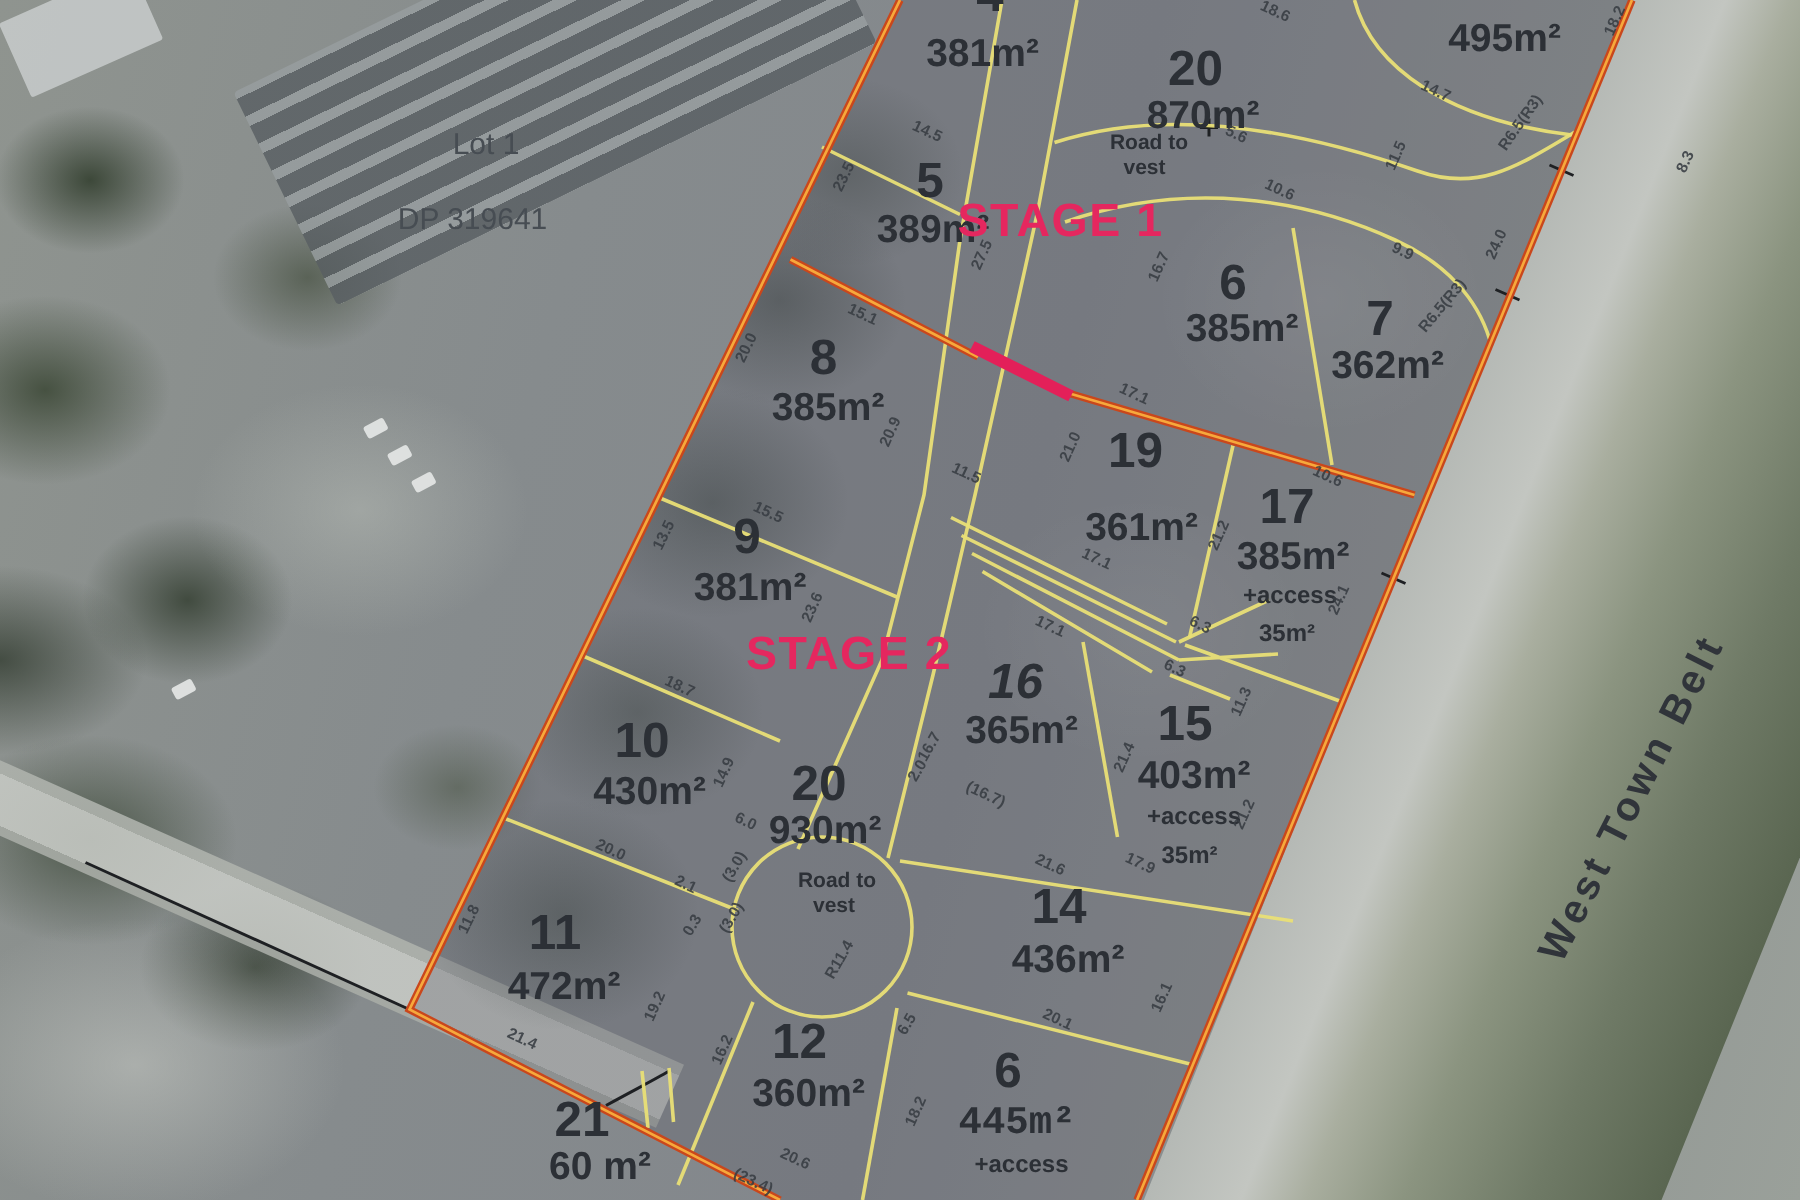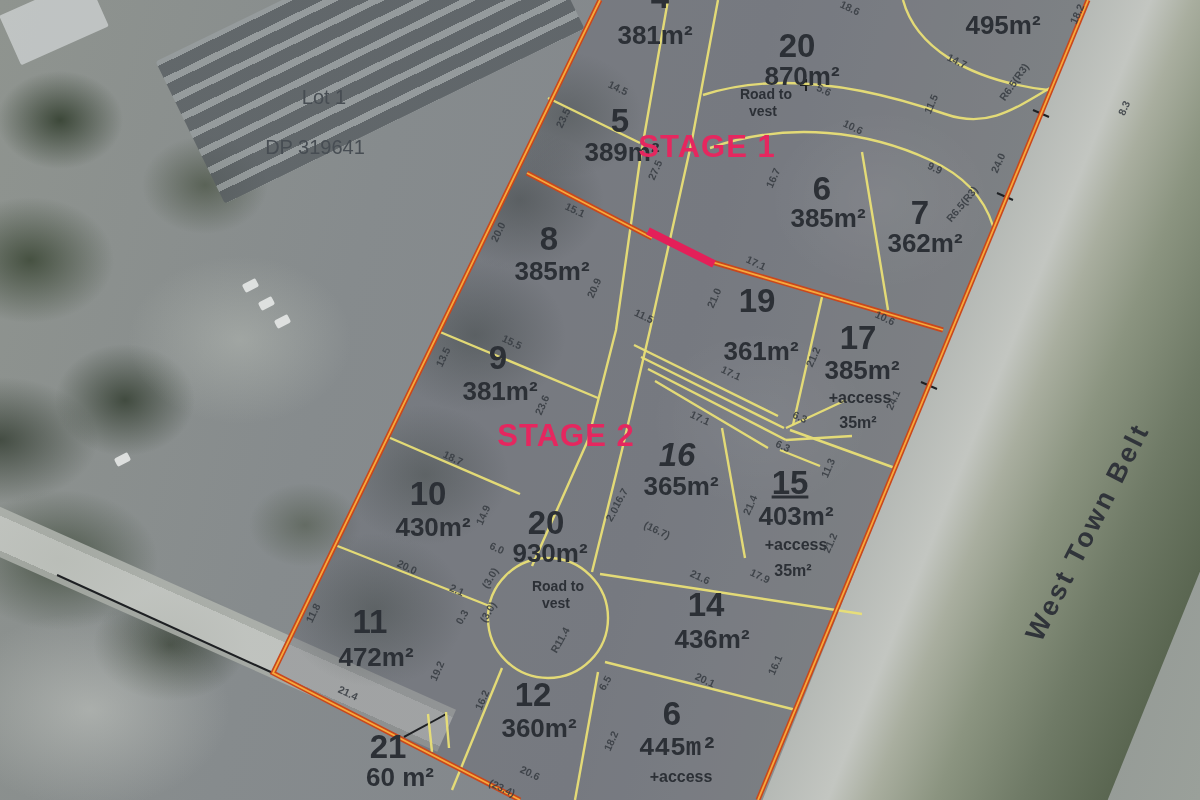--- a/index.html
+++ b/index.html
@@ -145,21 +145,21 @@
     <span class="lbl lot-number" style="left: 757px; top: 300px;">19</span>
     <span class="lbl lot-area" style="left: 761px; top: 351px;">361m²</span>
     <span class="lbl lot-number" style="left: 858px; top: 337px;">17</span>
     <span class="lbl lot-area" style="left: 862px; top: 370px;">385m²</span>
     <span class="lbl lot-sub" style="left: 860px; top: 398px;">+access</span>
     <span class="lbl lot-sub" style="left: 858px; top: 423px;">35m²</span>
     <span class="lbl lot-number" style="left: 498px; top: 357px;">9</span>
     <span class="lbl lot-area" style="left: 500px; top: 391px;">381m²</span>
     <span class="lbl lot-number" style="left: 677px; top: 454px; font-style: italic;">16</span>
     <span class="lbl lot-area" style="left: 681px; top: 486px;">365m²</span>
-    <span class="lbl lot-number" style="left: 790px; top: 482px; text-decoration: underline;">15</span>
+    <span class="lbl lot-number" style="left: 790px; top: 482px;">15</span>
     <span class="lbl lot-area" style="left: 796px; top: 516px;">403m²</span>
     <span class="lbl lot-sub" style="left: 796px; top: 545px;">+access</span>
     <span class="lbl lot-sub" style="left: 793px; top: 571px;">35m²</span>
     <span class="lbl lot-number" style="left: 428px; top: 493px;">10</span>
     <span class="lbl lot-area" style="left: 433px; top: 527px;">430m²</span>
     <span class="lbl lot-number" style="left: 546px; top: 522px;">20</span>
     <span class="lbl lot-area" style="left: 550px; top: 553px;">930m²</span>
     <span class="lbl road-note" style="left: 558px; top: 586px;">Road to</span>
     <span class="lbl road-note" style="left: 556px; top: 603px;">vest</span>
     <span class="lbl lot-number" style="left: 706px; top: 604px;">14</span>

